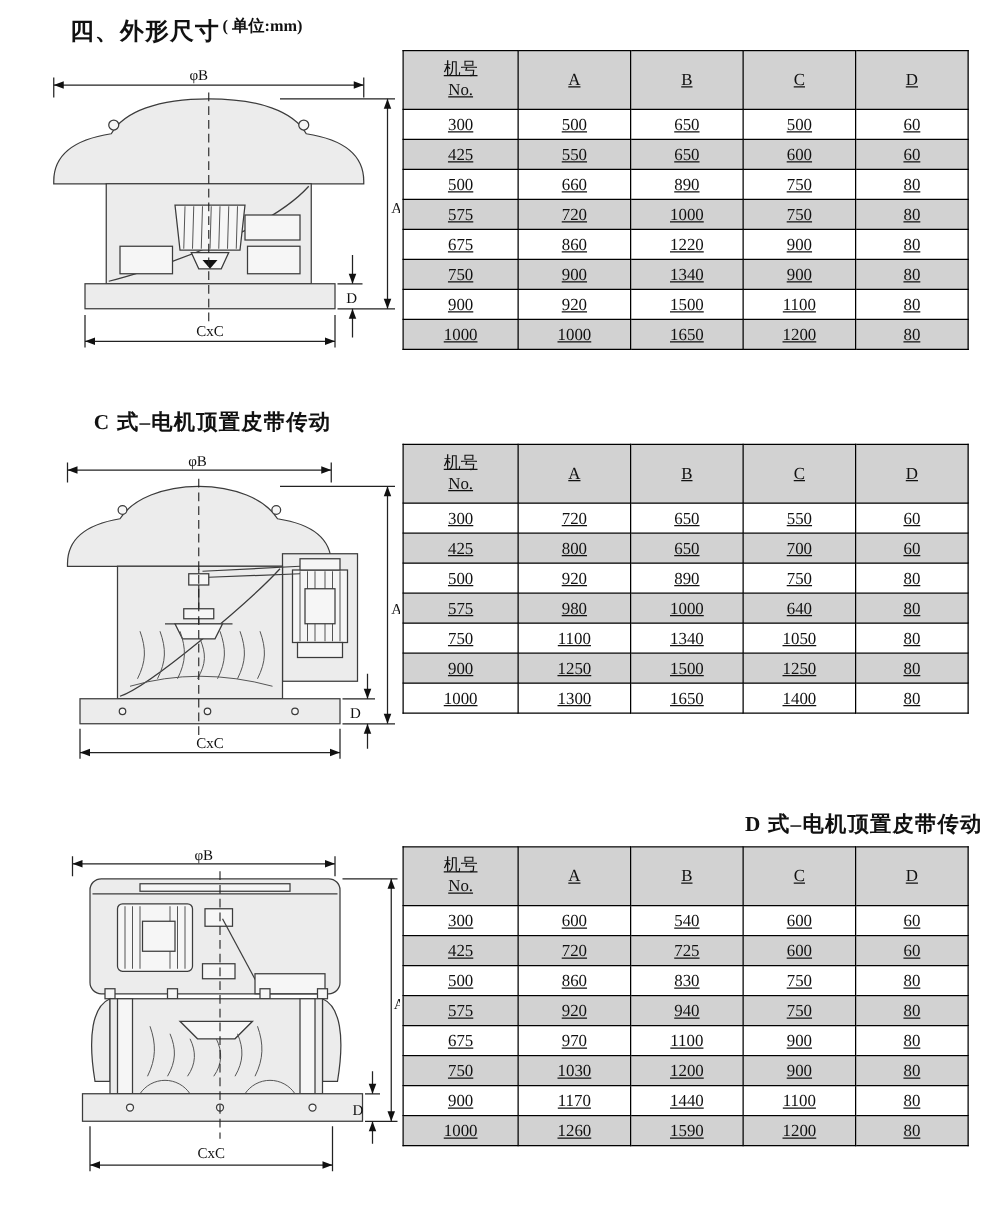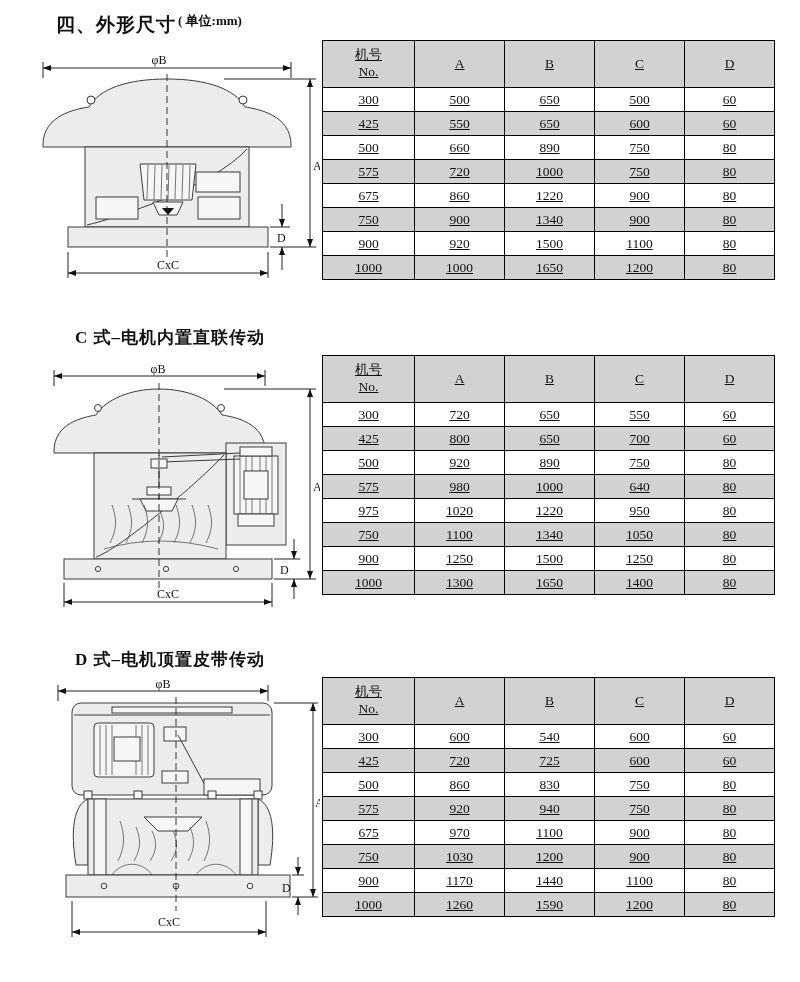--- a/index.html
+++ b/index.html
@@ -15,21 +15,21 @@
 
   .doc-title-row { display:flex; align-items:flex-start; margin-top:2px;margin-left:28px; }
   .doc-title { font-size:19px; font-weight:bold; letter-spacing:1px; }
   .doc-unit { font-size:13px; font-weight:bold; margin-left:2px; }
 
   .section-heading {
     font-size:17px; font-weight:bold; letter-spacing:1px;
   }
   .heading-1 { margin:7px 0 2px 42px; }
   .heading-2 { margin:36px 0 6px 47px; }
-  .heading-3 { margin:37px 0 6px 47px; }
+  .heading-3 { margin:37px 0 6px 47px;text-align:right; }
 
   .section-body { display:flex; align-items:flex-start;text-decoration:underline; }
   .diagram-col { width:294px; flex:none; }
   .table-col  { width:545px; flex:none; }
 
   svg.diagram { display:block; }
   svg.diagram .fillshape { fill:#ececec; stroke:#3c3c3c; stroke-width:1; }
   svg.diagram .fillshape2 { fill:#f6f6f6; stroke:#3c3c3c; stroke-width:1; }
   svg.diagram .ln { stroke:#3c3c3c; stroke-width:1; fill:none; }
   svg.diagram .thin { stroke:#555; stroke-width:0.8; fill:none; }
@@ -213,21 +213,21 @@
                 <td>1200</td>
                 <td>80</td>
               </tr>
             </tbody>
           </table>
       </div>
     </div>
   </div>
 
   <div class="section">
-    <div class="section-heading heading-2">C 式–电机内置直联传动</div>
+    <div class="section-heading heading-2">C 式–电机顶置皮带传动</div>
     <div class="section-body">
       <div class="diagram-col">
         <svg class="diagram dia-offset-2" width="292" height="248" viewBox="0 0 292 248">
 
           <line class="dim" x1="26" y1="13" x2="237" y2="13"></line>
           <polygon class="ah" points="26,13 34,10 34,16"></polygon>
           <polygon class="ah" points="237,13 229,10 229,16"></polygon>
           <line class="dim" x1="26" y1="7" x2="26" y2="23"></line>
           <line class="dim" x1="237" y1="7" x2="237" y2="23"></line>
           <text x="130" y="10" text-anchor="middle">φB</text>
@@ -340,27 +340,20 @@
                 <td>80</td>
               </tr>
               <tr>
                 <td>575</td>
                 <td>980</td>
                 <td>1000</td>
                 <td>640</td>
                 <td>80</td>
               </tr>
               <tr>
-                <td>975</td>
-                <td>1020</td>
-                <td>1220</td>
-                <td>950</td>
-                <td>80</td>
-              </tr>
-              <tr>
                 <td>750</td>
                 <td>1100</td>
                 <td>1340</td>
                 <td>1050</td>
                 <td>80</td>
               </tr>
               <tr>
                 <td>900</td>
                 <td>1250</td>
                 <td>1500</td>

